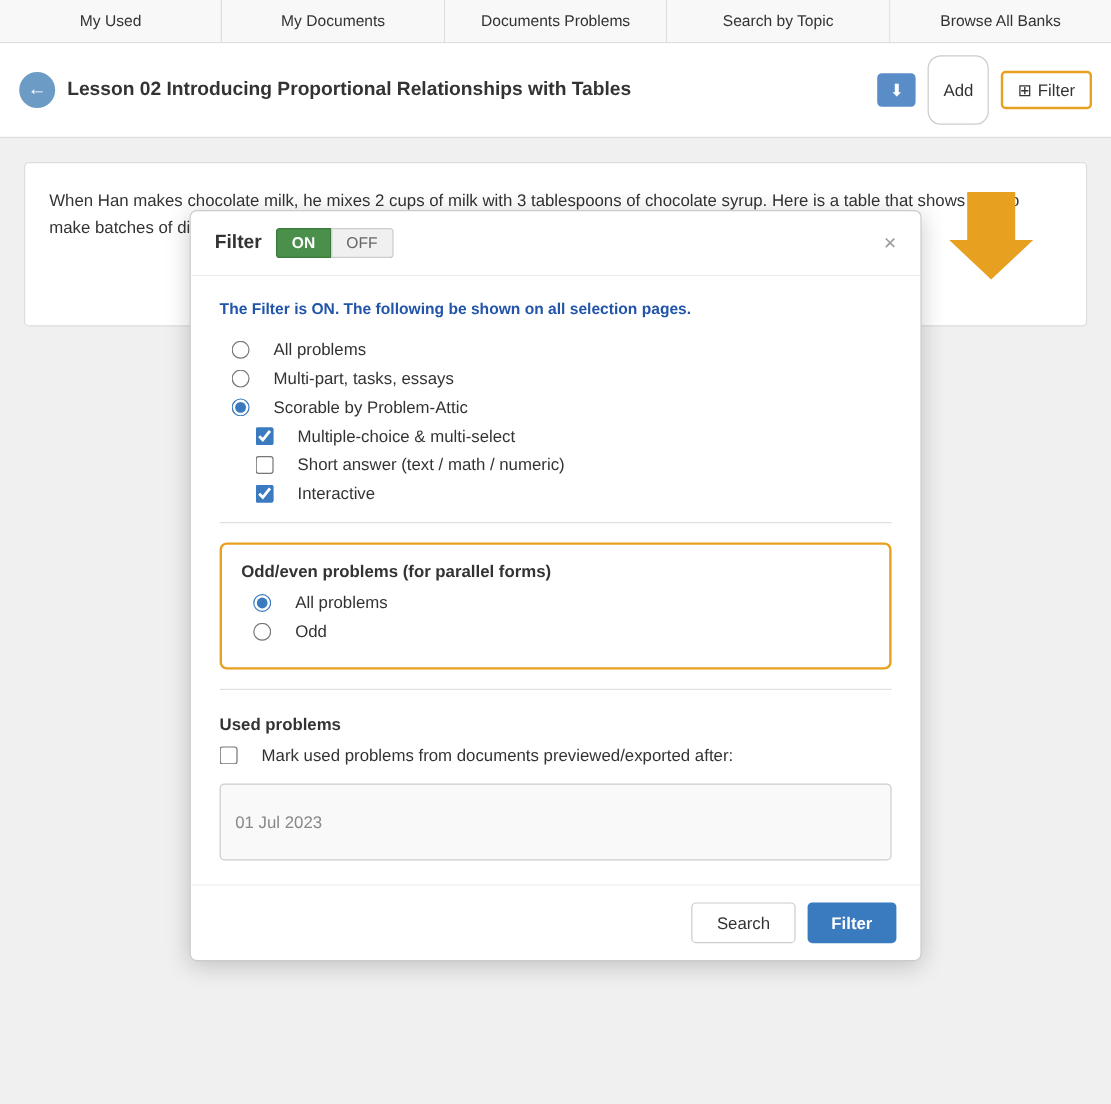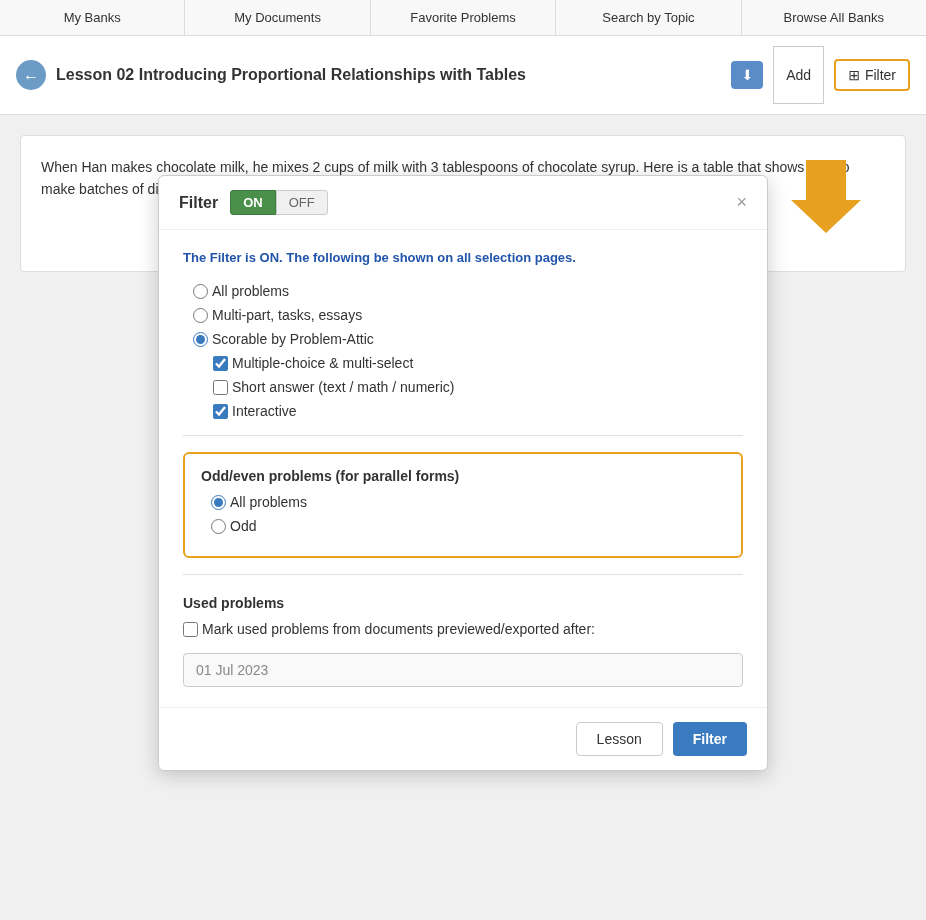--- a/index.html
+++ b/index.html
@@ -25,21 +25,21 @@
       display: flex; align-items: center; justify-content: center;
       cursor: pointer; color: white; font-size: 16px; border: none;
       flex-shrink: 0;
     }
     .header-title { flex: 1; font-size: 16px; font-weight: bold; color: #333; }
     .download-btn {
       background: #5a8dc8; color: white; border: none; border-radius: 4px;
       padding: 6px 10px; cursor: pointer; font-size: 14px;
     }
     .add-btn {
-      background: white; color: #333; border: 1px solid #ccc; border-radius: 0;
+      background: white; color: #333; border: 1px solid #ccc; border-radius: 11px;
       padding: 20px 12px; cursor: pointer; font-size: 14px;
     }
     .filter-btn {
       background: white; color: #333; border: 2px solid #e8a020; border-radius: 4px;
       padding: 6px 12px; cursor: pointer; font-size: 14px;
       display: flex; align-items: center; gap: 5px;
     }
 
     
     .content-area { padding: 20px; position: relative; }
@@ -94,40 +94,40 @@
     .modal-body { padding: 20px 24px; }
 
     .filter-status-text {
       color: #2255aa; font-size: 13px; font-weight: bold; margin-bottom: 18px;
     }
 
     .section-title { font-weight: bold; color: #333; margin-bottom: 10px; font-size: 14px; }
 
     .radio-group, .checkbox-group { margin-left: 10px; }
     .radio-item, .checkbox-item {
-      display: flex; align-items: center; gap: 4px;
+      display: flex; align-items: center; gap: 20px;
       margin-bottom: 8px; font-size: 14px; color: #333;
     }
     .radio-item input[type=radio], .checkbox-item input[type=checkbox] {
       width: 15px; height: 15px; cursor: pointer;
     }
 
     .sub-checkboxes { margin-left: 30px; margin-top: 4px; }
 
     .divider { border: none; border-top: 1px solid #e0e0e0; margin: 16px 0; }
 
     
     .highlighted-section {
       border: 2px solid #e8a020; border-radius: 6px;
       padding: 14px 16px; margin-bottom: 16px;
     }
 
     .used-problems-section { margin-top: 20px; }
     .date-input {
-      width: 100%; padding: 8px 12px; border: 1px solid #ccc;
+      width: 100%; padding: 23px 12px; border: 1px solid #ccc;
       border-radius: 4px; color: #888; font-size: 14px; margin-top: 8px;
       background: #f9f9f9;
     }
 
     .modal-footer {
       display: flex; justify-content: flex-end; gap: 10px;
       padding: 14px 20px; border-top: 1px solid #eee;
     }
     .cancel-btn {
       padding: 8px 20px; background: white; border: 1px solid #ccc;
@@ -141,23 +141,23 @@
 
     
     input[type=checkbox]:checked { accent-color: #3a7abf; }
     input[type=radio]:checked { accent-color: #3a7abf; }
   </style>
 </head>
 <body>
 
 <nav>
   <div class="top-nav">
-    <div class="top-nav-item">My Banks</div>
+    <div class="top-nav-item">My Used</div>
     <div class="top-nav-item">My Documents</div>
-    <div class="top-nav-item">Favorite Problems</div>
+    <div class="top-nav-item">Documents Problems</div>
     <div class="top-nav-item">Search by Topic</div>
     <div class="top-nav-item">Browse All Banks</div>
   </div>
 </nav>
 
 <div class="header-bar">
   <button class="back-btn">←</button>
   <span class="header-title">Lesson 02 Introducing Proportional Relationships with Tables</span>
   <button class="download-btn">⬇</button>
   <button class="add-btn">Add</button>
@@ -254,18 +254,18 @@
         <p class="section-title">Used problems</p>
         <label class="checkbox-item">
           <input type="checkbox" style="">
           <span>Mark used problems from documents previewed/exported after:</span>
         </label>
         <input type="text" class="date-input" readonly="" value="01 Jul 2023" style="">
       </div>
     </div>
 
     <div class="modal-footer">
-      <button class="cancel-btn">Lesson</button>
+      <button class="cancel-btn">Search</button>
       <button class="apply-btn">Filter</button>
     </div>
   </div>
 
 </div>
 
 </body></html>

